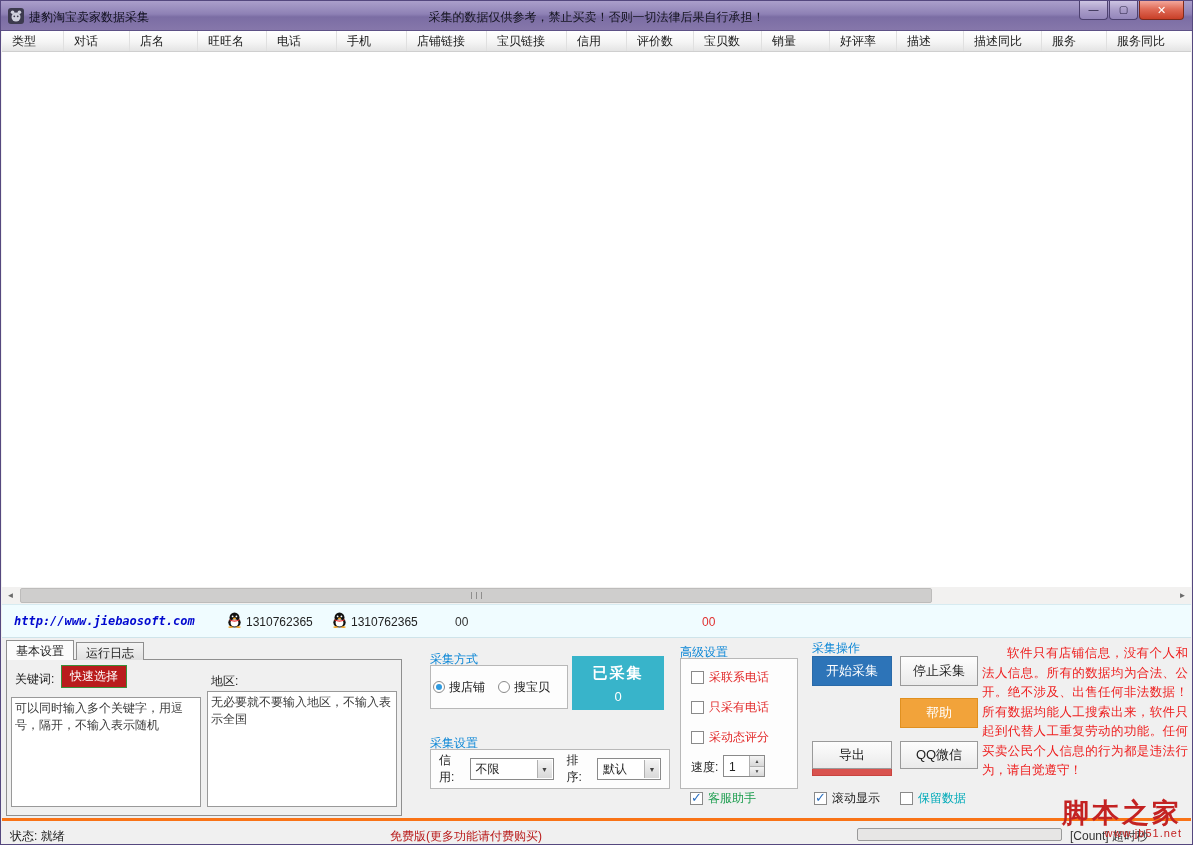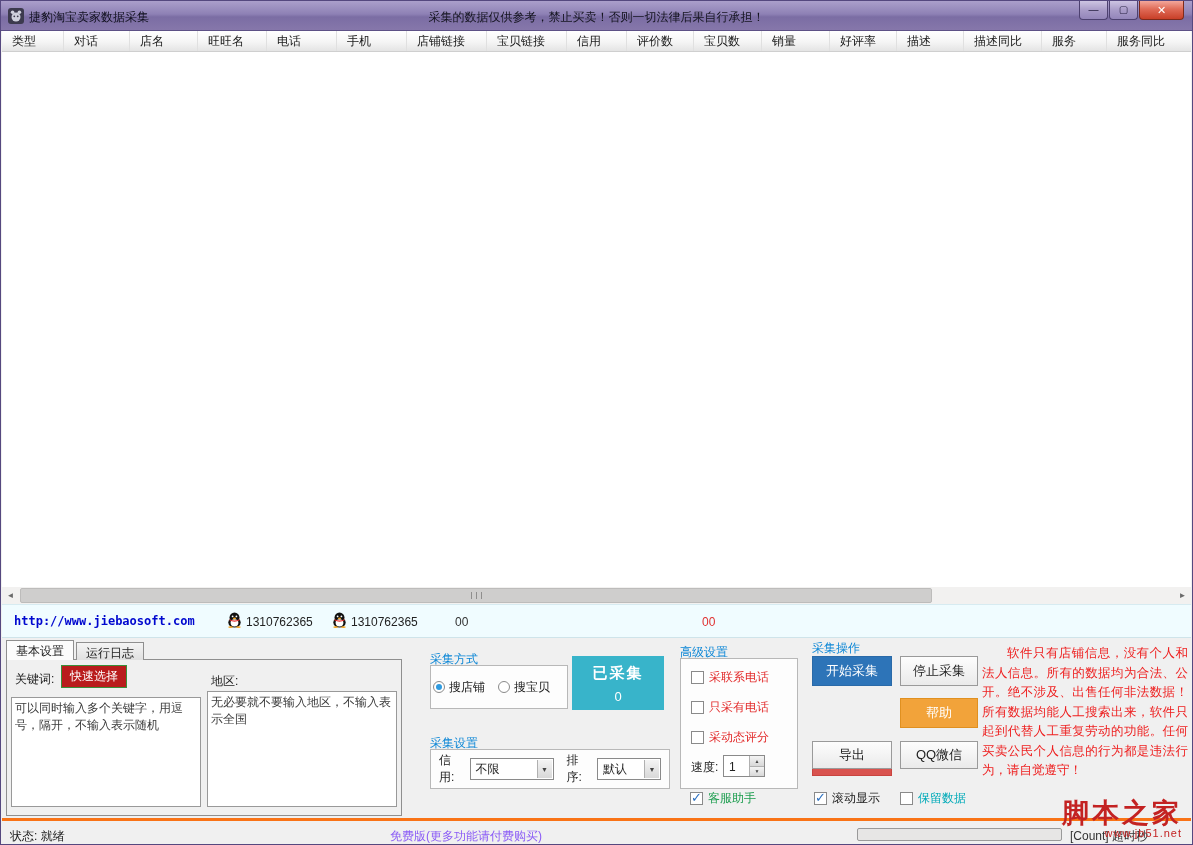--- a/index.html
+++ b/index.html
@@ -33,21 +33,21 @@
   .scroll-arrow{position:absolute;top:0;width:17px;height:17px;color:#6a6a6a;font-size:8px;
     display:flex;align-items:center;justify-content:center;background:#f2f1f0;cursor:pointer;}
   .scroll-arrow.left{left:0;}
   .scroll-arrow.right{right:0;}
   .scroll-thumb{position:absolute;left:18px;top:1px;width:912px;height:15px;background:#cfcecd;
     border:1px solid #bdbcbb;border-radius:2px;display:flex;align-items:center;justify-content:center;cursor:pointer;}
   .grip{width:1px;height:7px;background:#8f8e8d;margin:0 2px;}
   
   .infobar{position:absolute;left:1px;right:1px;top:603px;height:34px;background:#f0fcff;
     border-top:1px solid #d7ebf1;border-bottom:1px solid #cfe4ea;}
-  .url{position:absolute;left:12px;top:9px;color:#0008cf;font-weight:bold;
+  .url{position:absolute;left:12px;top:9px;color:#0008cf;font-style:italic;font-weight:bold;
     font-family:"DejaVu Sans Mono","Liberation Mono",monospace;font-size:12px;}
   .qq-group{position:absolute;top:7px;display:flex;align-items:center;gap:4px;cursor:pointer;}
   .qq1{left:225px;} .qq2{left:330px;}
   .count-left{position:absolute;left:453px;top:10px;color:#333;}
   .count-right{position:absolute;left:700px;top:10px;color:#e03030;}
   
   .bottom{position:absolute;left:1px;right:1px;top:637px;height:180px;background:#f0f0f0;}
   .tabctl{position:absolute;left:4px;top:2px;width:396px;height:176px;}
   .tabstrip{position:absolute;left:0;top:0;height:20px;display:flex;align-items:flex-end;z-index:2;}
   .tab{padding:2px 9px 3px;border:1px solid #8f8f8f;border-bottom:none;height:18px;
@@ -96,21 +96,21 @@
   .spin-btns{position:absolute;right:0;top:0;bottom:0;width:15px;display:flex;flex-direction:column;}
   .spin-btns span{flex:1;display:flex;align-items:center;justify-content:center;font-size:5px;
     color:#444;background:linear-gradient(#f4f4f4,#d8d8d8);border-left:1px solid #b0b0b0;cursor:pointer;}
   .spin-btns span:first-child{border-bottom:1px solid #b0b0b0;}
   .notice{position:absolute;left:980px;top:6px;width:206px;color:#ee2020;line-height:19.5px;
     font-size:12.5px;text-indent:2em;text-align:justify;}
   
   .statusbar{position:absolute;left:1px;right:1px;top:817px;height:26px;background:#f0f0f0;
     border-top:3px solid #f97316;}
   .status-text{position:absolute;left:8px;top:7px;color:#1a1a1a;}
-  .edition{position:absolute;left:388px;top:7px;color:#8b5cf6;}
+  .edition{position:absolute;left:388px;top:7px;color:#b91c1c;}
   .meter{position:absolute;left:855px;top:7px;width:205px;height:13px;background:#e7e6e5;
     border:1px solid #9a9a9a;border-radius:2px;cursor:pointer;}
   .status-right{position:absolute;left:1068px;top:7px;color:#333;white-space:nowrap;}
   
   .watermark{position:absolute;right:10px;bottom:5px;z-index:20;text-align:right;color:#c32222;}
   .wm-brand{font-size:27px;font-weight:bold;letter-spacing:3px;
     font-family:"Liberation Serif","DejaVu Serif",serif;line-height:28px;}
   .wm-site{font-size:11px;letter-spacing:1px;color:#c32222;}
 </style>
 </head>

